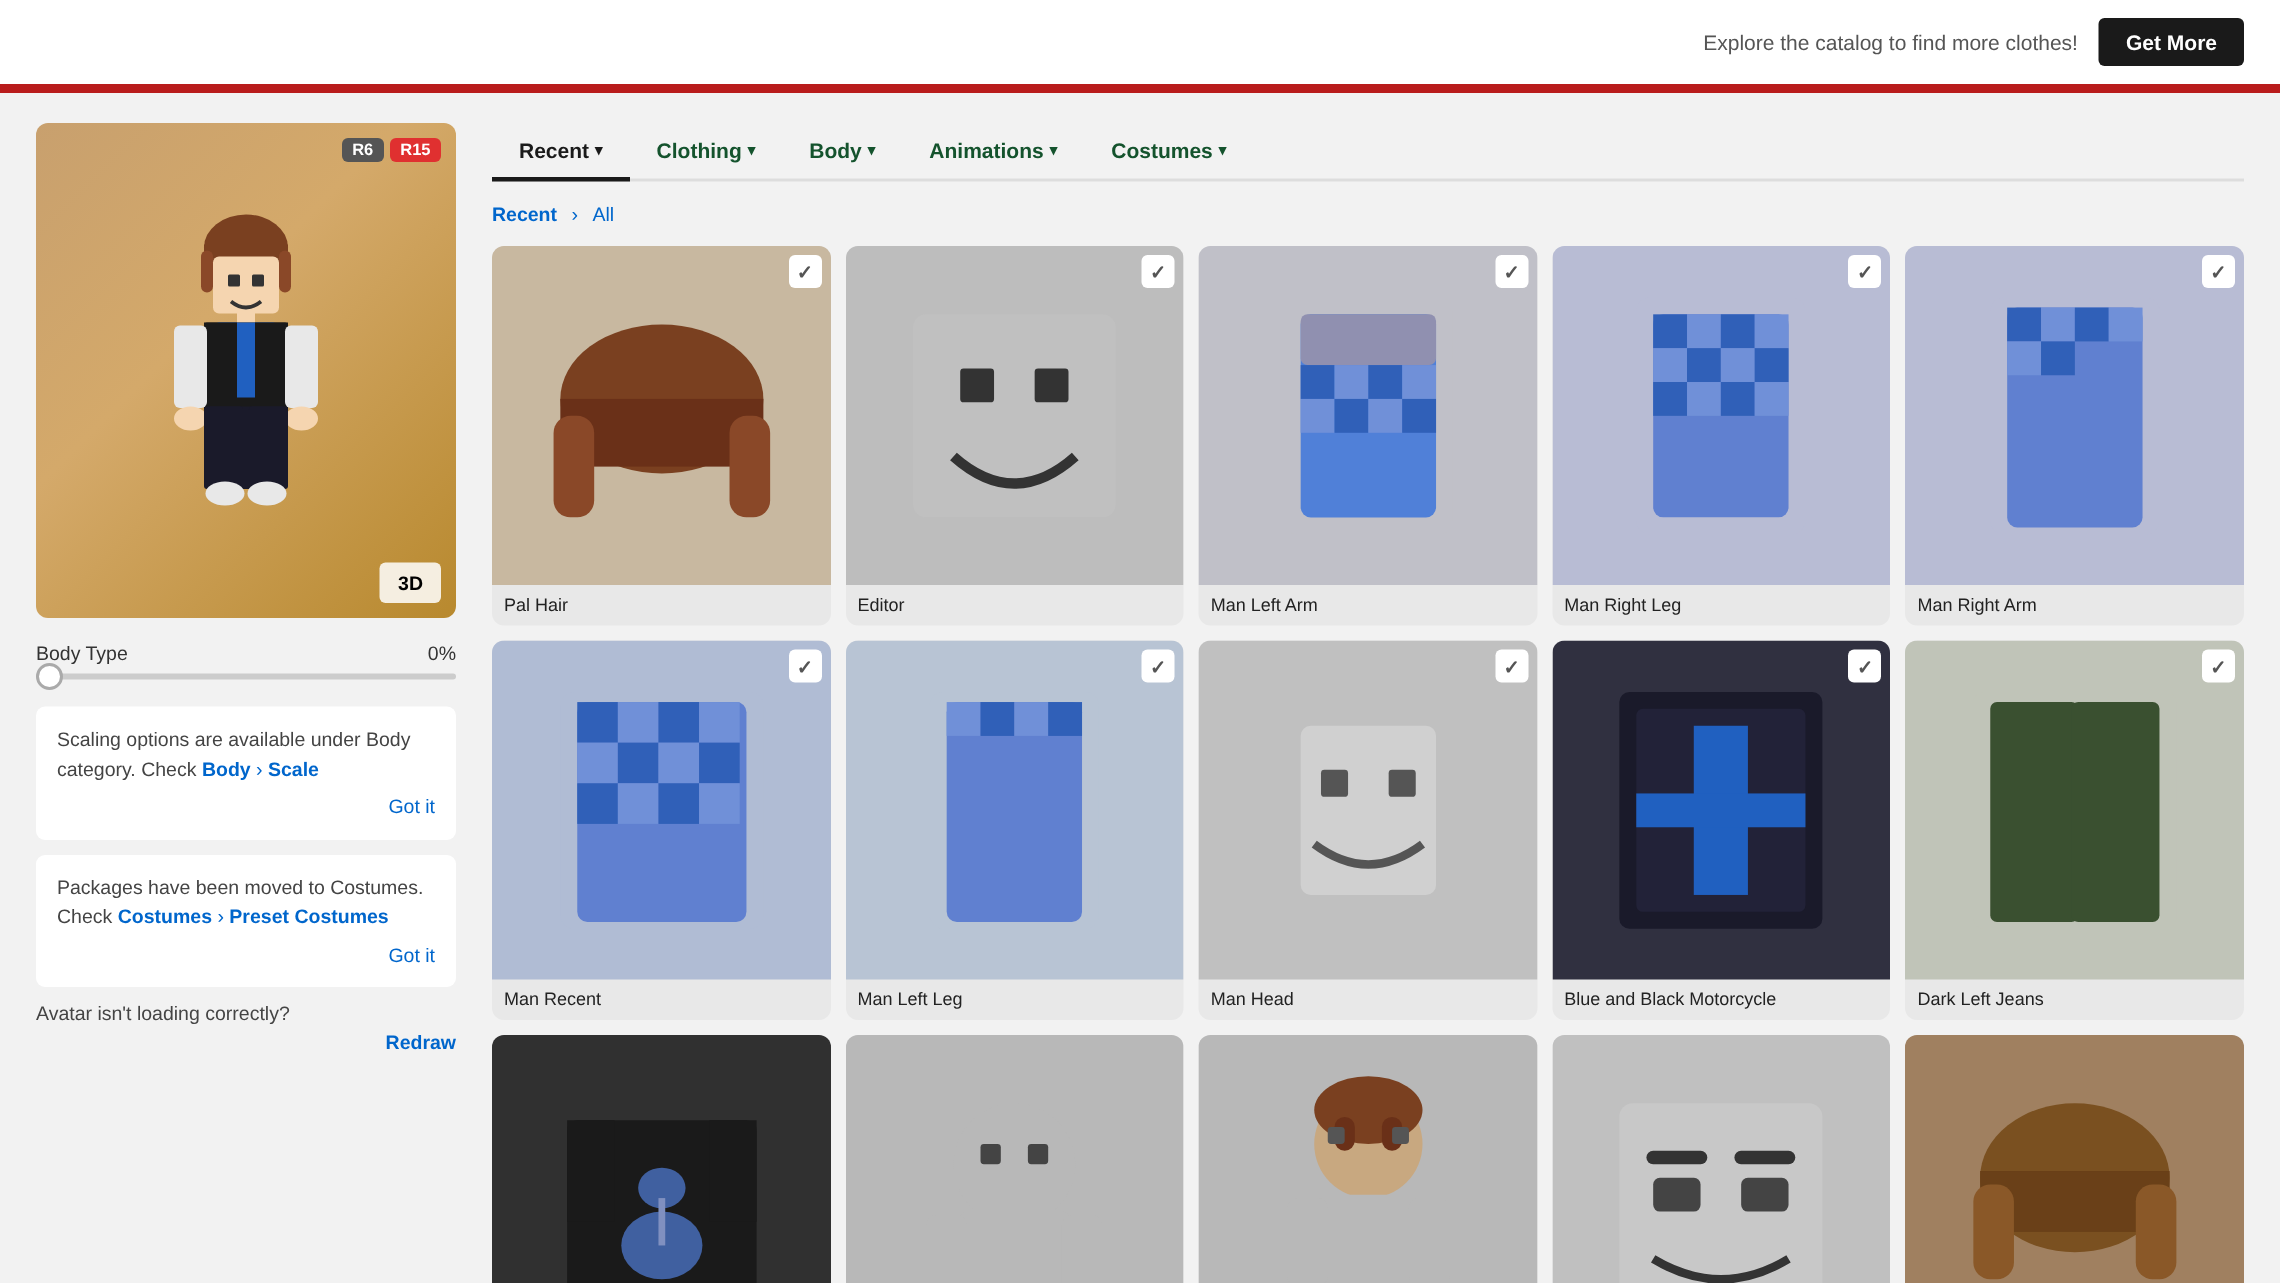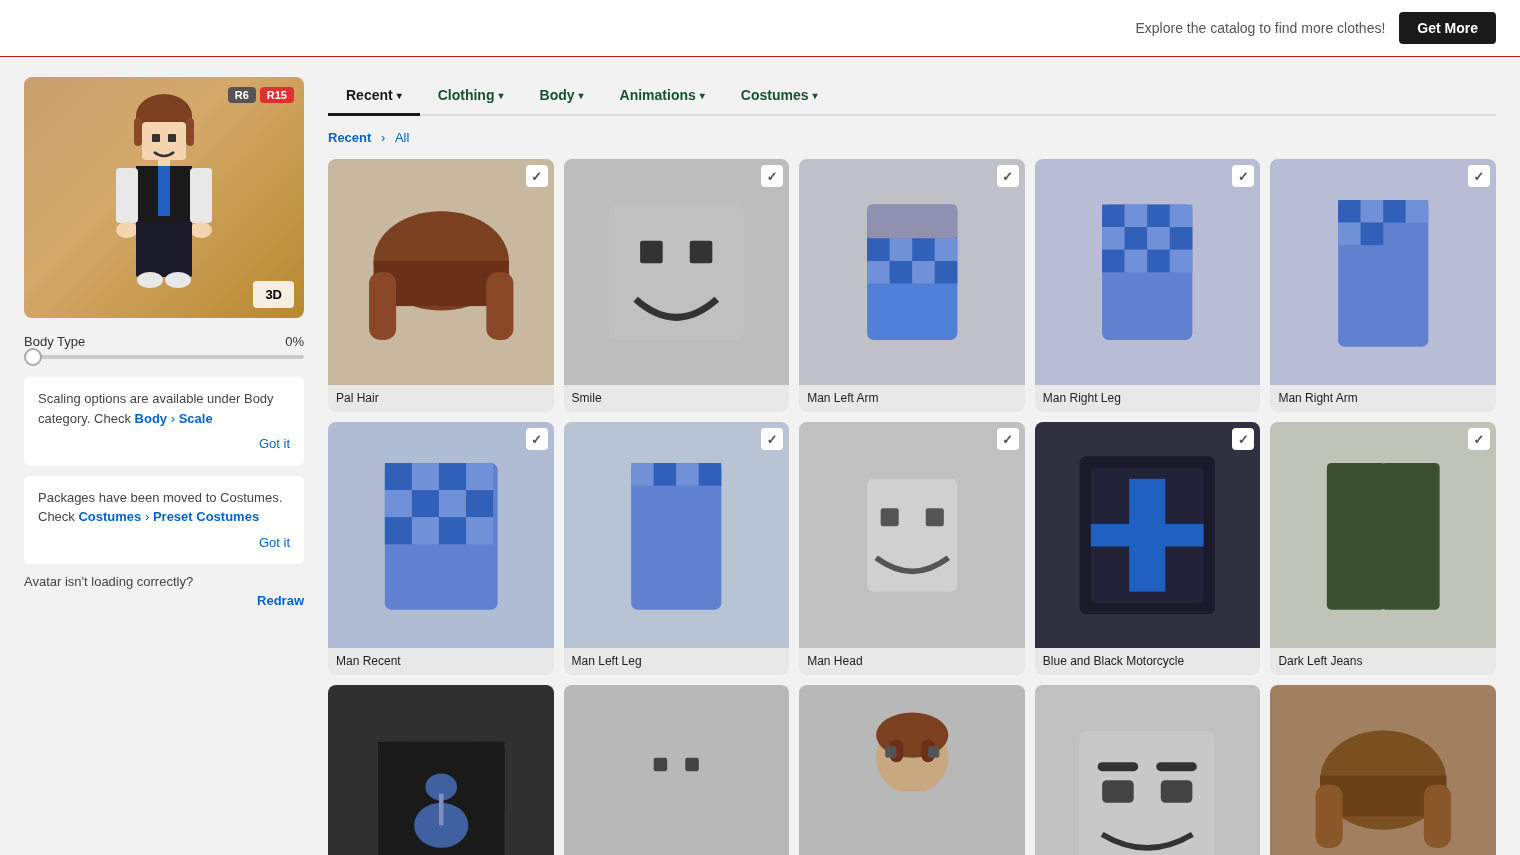--- a/index.html
+++ b/index.html
@@ -1,35 +1,35 @@
 <!DOCTYPE html>
 <html><head>
   <meta charset="utf-8">
   <style>
     * { box-sizing: border-box; margin: 0; padding: 0; }
     body { font-family: 'Segoe UI', Arial, sans-serif; background: #f2f2f2; color: #333; font-size: 14px; }
 
     .top-bar {
       display: flex; align-items: center; justify-content: flex-end;
-      padding: 12px 24px; background: #fff; border-bottom: 1px solid #b91c1c;
+      padding: 12px 24px; background: #fff; border-bottom: 6px solid #b91c1c;
     }
     .top-bar-text { color: #555; margin-right: 14px; font-size: 14px; }
     .get-more-btn {
       background: #1a1a1a; color: #fff; border: none; border-radius: 4px;
       padding: 8px 18px; font-size: 14px; font-weight: 600; cursor: pointer;
     }
 
     .main-container { display: flex; padding: 20px 24px; gap: 24px; }
 
     .left-panel { width: 280px; flex-shrink: 0; }
 
     .page-title { font-size: 28px; font-weight: 700; color: #1a1a1a; margin-bottom: 14px; }
 
     .avatar-preview {
-      width: 280px; height: 241px; border-radius: 8px; overflow: hidden;
+      width: 280px; height: 330px; border-radius: 8px; overflow: hidden;
       position: relative; background: linear-gradient(135deg, #c8a06e 0%, #d4a96a 40%, #b8892e 100%);
       display: flex; align-items: center; justify-content: center;
     }
     .avatar-badges { position: absolute; top: 10px; right: 10px; display: flex; gap: 4px; }
     .badge {
       padding: 2px 7px; border-radius: 4px; font-size: 11px; font-weight: 700; color: #fff;
     }
     .badge-r6 { background: #555; }
     .badge-r15 { background: #e03030; }
     .view-3d-btn {
@@ -246,21 +246,21 @@
         <div class="item-card">
           <div class="item-img img-smile">
             <svg viewBox="0 0 80 80" xmlns="http://www.w3.org/2000/svg">
       <rect x="10" y="10" width="60" height="60" fill="#c0c0c0" rx="4"></rect>
       <rect x="24" y="26" width="10" height="10" fill="#333" rx="1"></rect>
       <rect x="46" y="26" width="10" height="10" fill="#333" rx="1"></rect>
       <path d="M22 52 Q40 68 58 52" stroke="#333" stroke-width="3" fill="none"></path>
     </svg>
             <div class="item-check">✓</div>
           </div>
-          <div class="item-label">Smile</div>
+          <div class="item-label">Editor</div>
         </div>
         <div class="item-card">
           <div class="item-img img-man-left-arm">
             <svg viewBox="0 0 80 80" xmlns="http://www.w3.org/2000/svg">
       <rect x="15" y="5" width="50" height="70" fill="#c0c0c8" rx="4"></rect>
       <rect x="20" y="10" width="40" height="60" fill="#5080d8" rx="3"></rect>
       <rect x="20" y="10" width="40" height="15" fill="#9090b0" rx="2"></rect>
 
       <rect x="20" y="25" width="10" height="10" fill="#3060b8"></rect>
       <rect x="30" y="25" width="10" height="10" fill="#7090d8"></rect>

